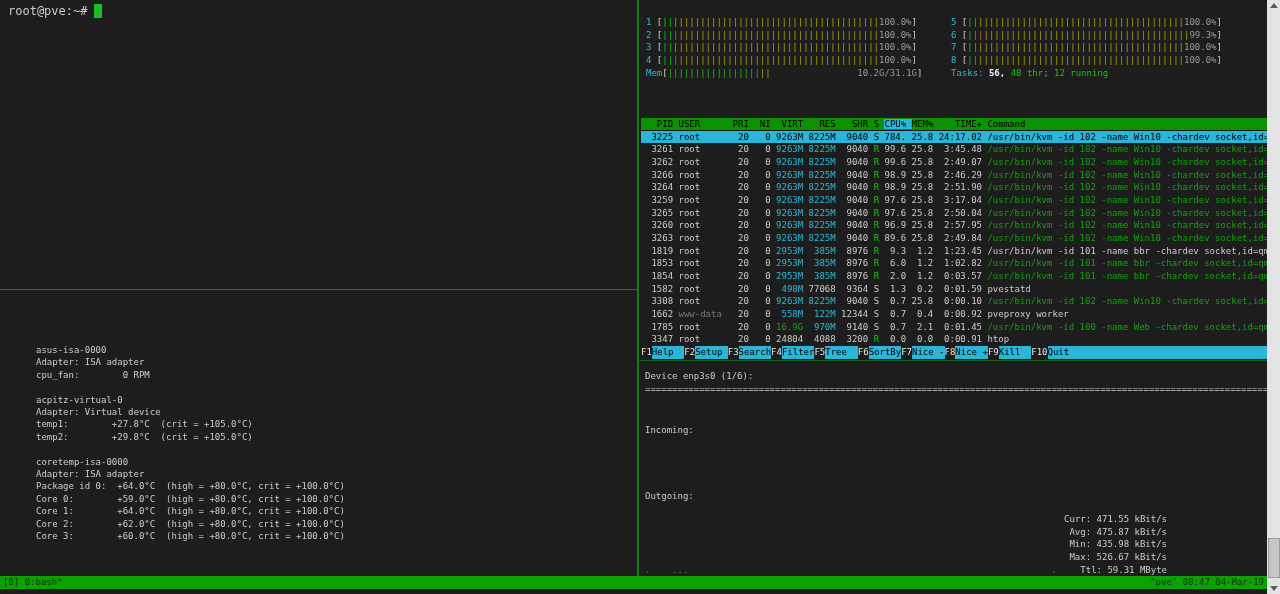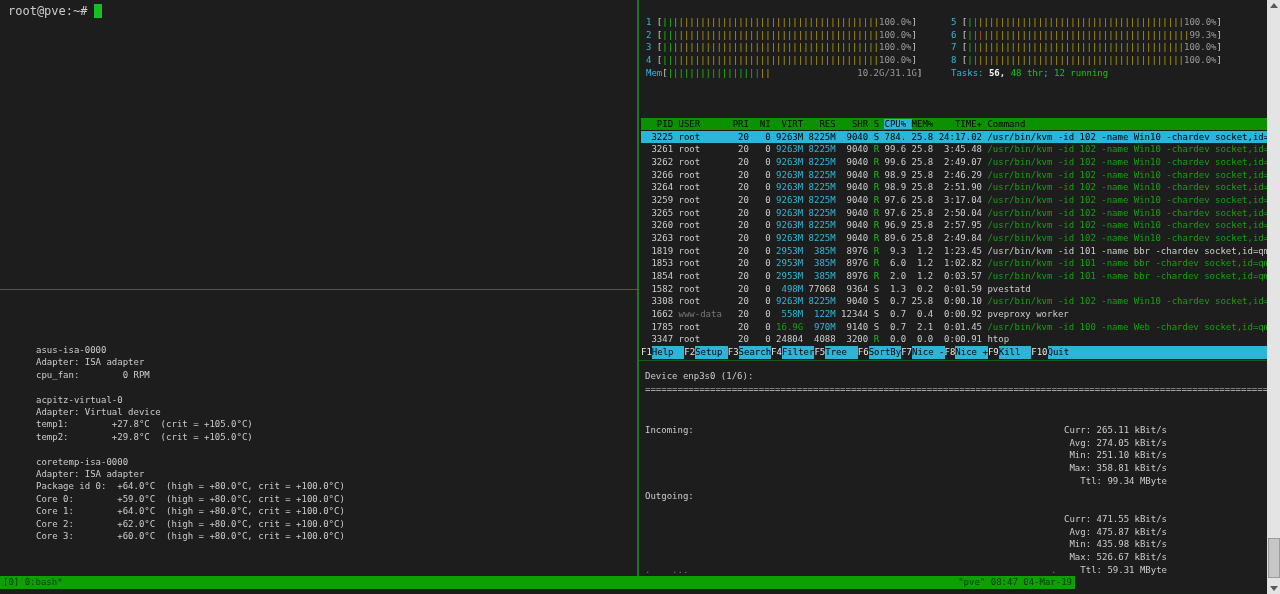--- a/index.html
+++ b/index.html
@@ -35,21 +35,21 @@
   .fk{color:#e8e8e8;} .fl{background:#2bb5d8;color:#000;} .ffill{flex:1;background:#2bb5d8;}
   
   #nload-pane{left:641px;top:362px;width:626px;height:214px;font-size:9px;line-height:12.7px;}
   .nl{position:absolute;left:4px;white-space:pre;}
   .dev{top:8px;} .sep{top:21px;} .inl{top:34px;margin-top:28px;} .outl{top:128px;}
   .nstats{position:absolute;right:100px;margin:0;font:inherit;text-align:right;white-space:pre;}
   .nin{top:62px;} .nout{top:151px;}
   .ndots{position:absolute;top:202px;left:4px;right:0;color:#777;white-space:pre;}
   .d2{position:absolute;left:406px;}
   
-  .statusbar{position:absolute;left:0;top:576px;width:1075px;height:13px;background:#0ca100;
+  .statusbar{position:absolute;left:0;top:576px;width:1267px;height:13px;background:#0ca100;
              color:#063806;font-size:9px;line-height:13px;display:flex;justify-content:space-between;
              padding:0 3px;box-sizing:border-box;white-space:pre;}
   
   .scrollbar{position:absolute;right:0;top:0;width:13px;height:594px;background:#e4e4e4;}
   .sb-up,.sb-down{position:absolute;left:0;width:13px;height:12px;}
   .sb-up{top:0;} .sb-down{bottom:0;}
   .sb-up::after,.sb-down::after{content:"";position:absolute;left:3px;width:0;height:0;
       border-left:4px solid transparent;border-right:4px solid transparent;}
   .sb-up::after{top:3px;border-bottom:5px solid #5a5a5a;}
   .sb-down::after{bottom:3px;border-top:5px solid #5a5a5a;}
@@ -111,25 +111,20 @@
       <div class="hrow pr" style="top: 307.84px;"><span> 1662 </span><span class="dusr">www-data  </span><span> 20 </span><span>  0 </span><span class="cy"> 558M </span><span class="cy"> 122M </span><span>12344 </span><span>S </span><span> 0.7 </span><span> 0.4 </span><span> 0:00.92 </span><span>pveproxy worker</span></div>
       <div class="hrow pr" style="top: 320.5px;"><span> 1785 </span><span>root      </span><span> 20 </span><span>  0 </span><span class="cmdg">16.9G </span><span class="cy"> 970M </span><span> 9140 </span><span>S </span><span> 0.7 </span><span> 2.1 </span><span> 0:01.45 </span><span class="cmdg">/usr/bin/kvm -id 100 -name Web -chardev socket,id=qmp,</span></div>
       <div class="hrow pr" style="top: 333.16px;"><span> 3347 </span><span>root      </span><span> 20 </span><span>  0 </span><span>24804 </span><span> 4088 </span><span> 3200 </span><span class="grn">R </span><span> 0.0 </span><span> 0.0 </span><span> 0:00.91 </span><span>htop</span></div>
       <div class="fbar"><span class="fk">F1</span><span class="fl">Help  </span><span class="fk">F2</span><span class="fl">Setup </span><span class="fk">F3</span><span class="fl">Search</span><span class="fk">F4</span><span class="fl">Filter</span><span class="fk">F5</span><span class="fl">Tree  </span><span class="fk">F6</span><span class="fl">SortBy</span><span class="fk">F7</span><span class="fl">Nice -</span><span class="fk">F8</span><span class="fl">Nice +</span><span class="fk">F9</span><span class="fl">Kill  </span><span class="fk">F10</span><span class="fl">Quit  </span><span class="ffill"></span></div>
     </div>
 
   <div class="pane" id="nload-pane">
     <div class="nl dev">Device enp3s0 (1/6):</div>
     <div class="nl sep" id="nload-sep">============================================================================================================================</div>
     <div class="nl inl">Incoming:</div>
-    <pre class="nstats nin">Curr: 265.11 kBit/s
-Avg: 274.05 kBit/s
-Min: 251.10 kBit/s
-Max: 358.81 kBit/s
-Ttl: 99.34 MByte</pre>
     <div class="nl outl">Outgoing:</div>
     <pre class="nstats nout">Curr: 471.55 kBit/s
 Avg: 475.87 kBit/s
 Min: 435.98 kBit/s
 Max: 526.67 kBit/s
 Ttl: 59.31 MByte</pre>
     <div class="ndots"><span>.    ...</span><span class="d2">.</span></div>
   </div>
 
   <div class="statusbar">

